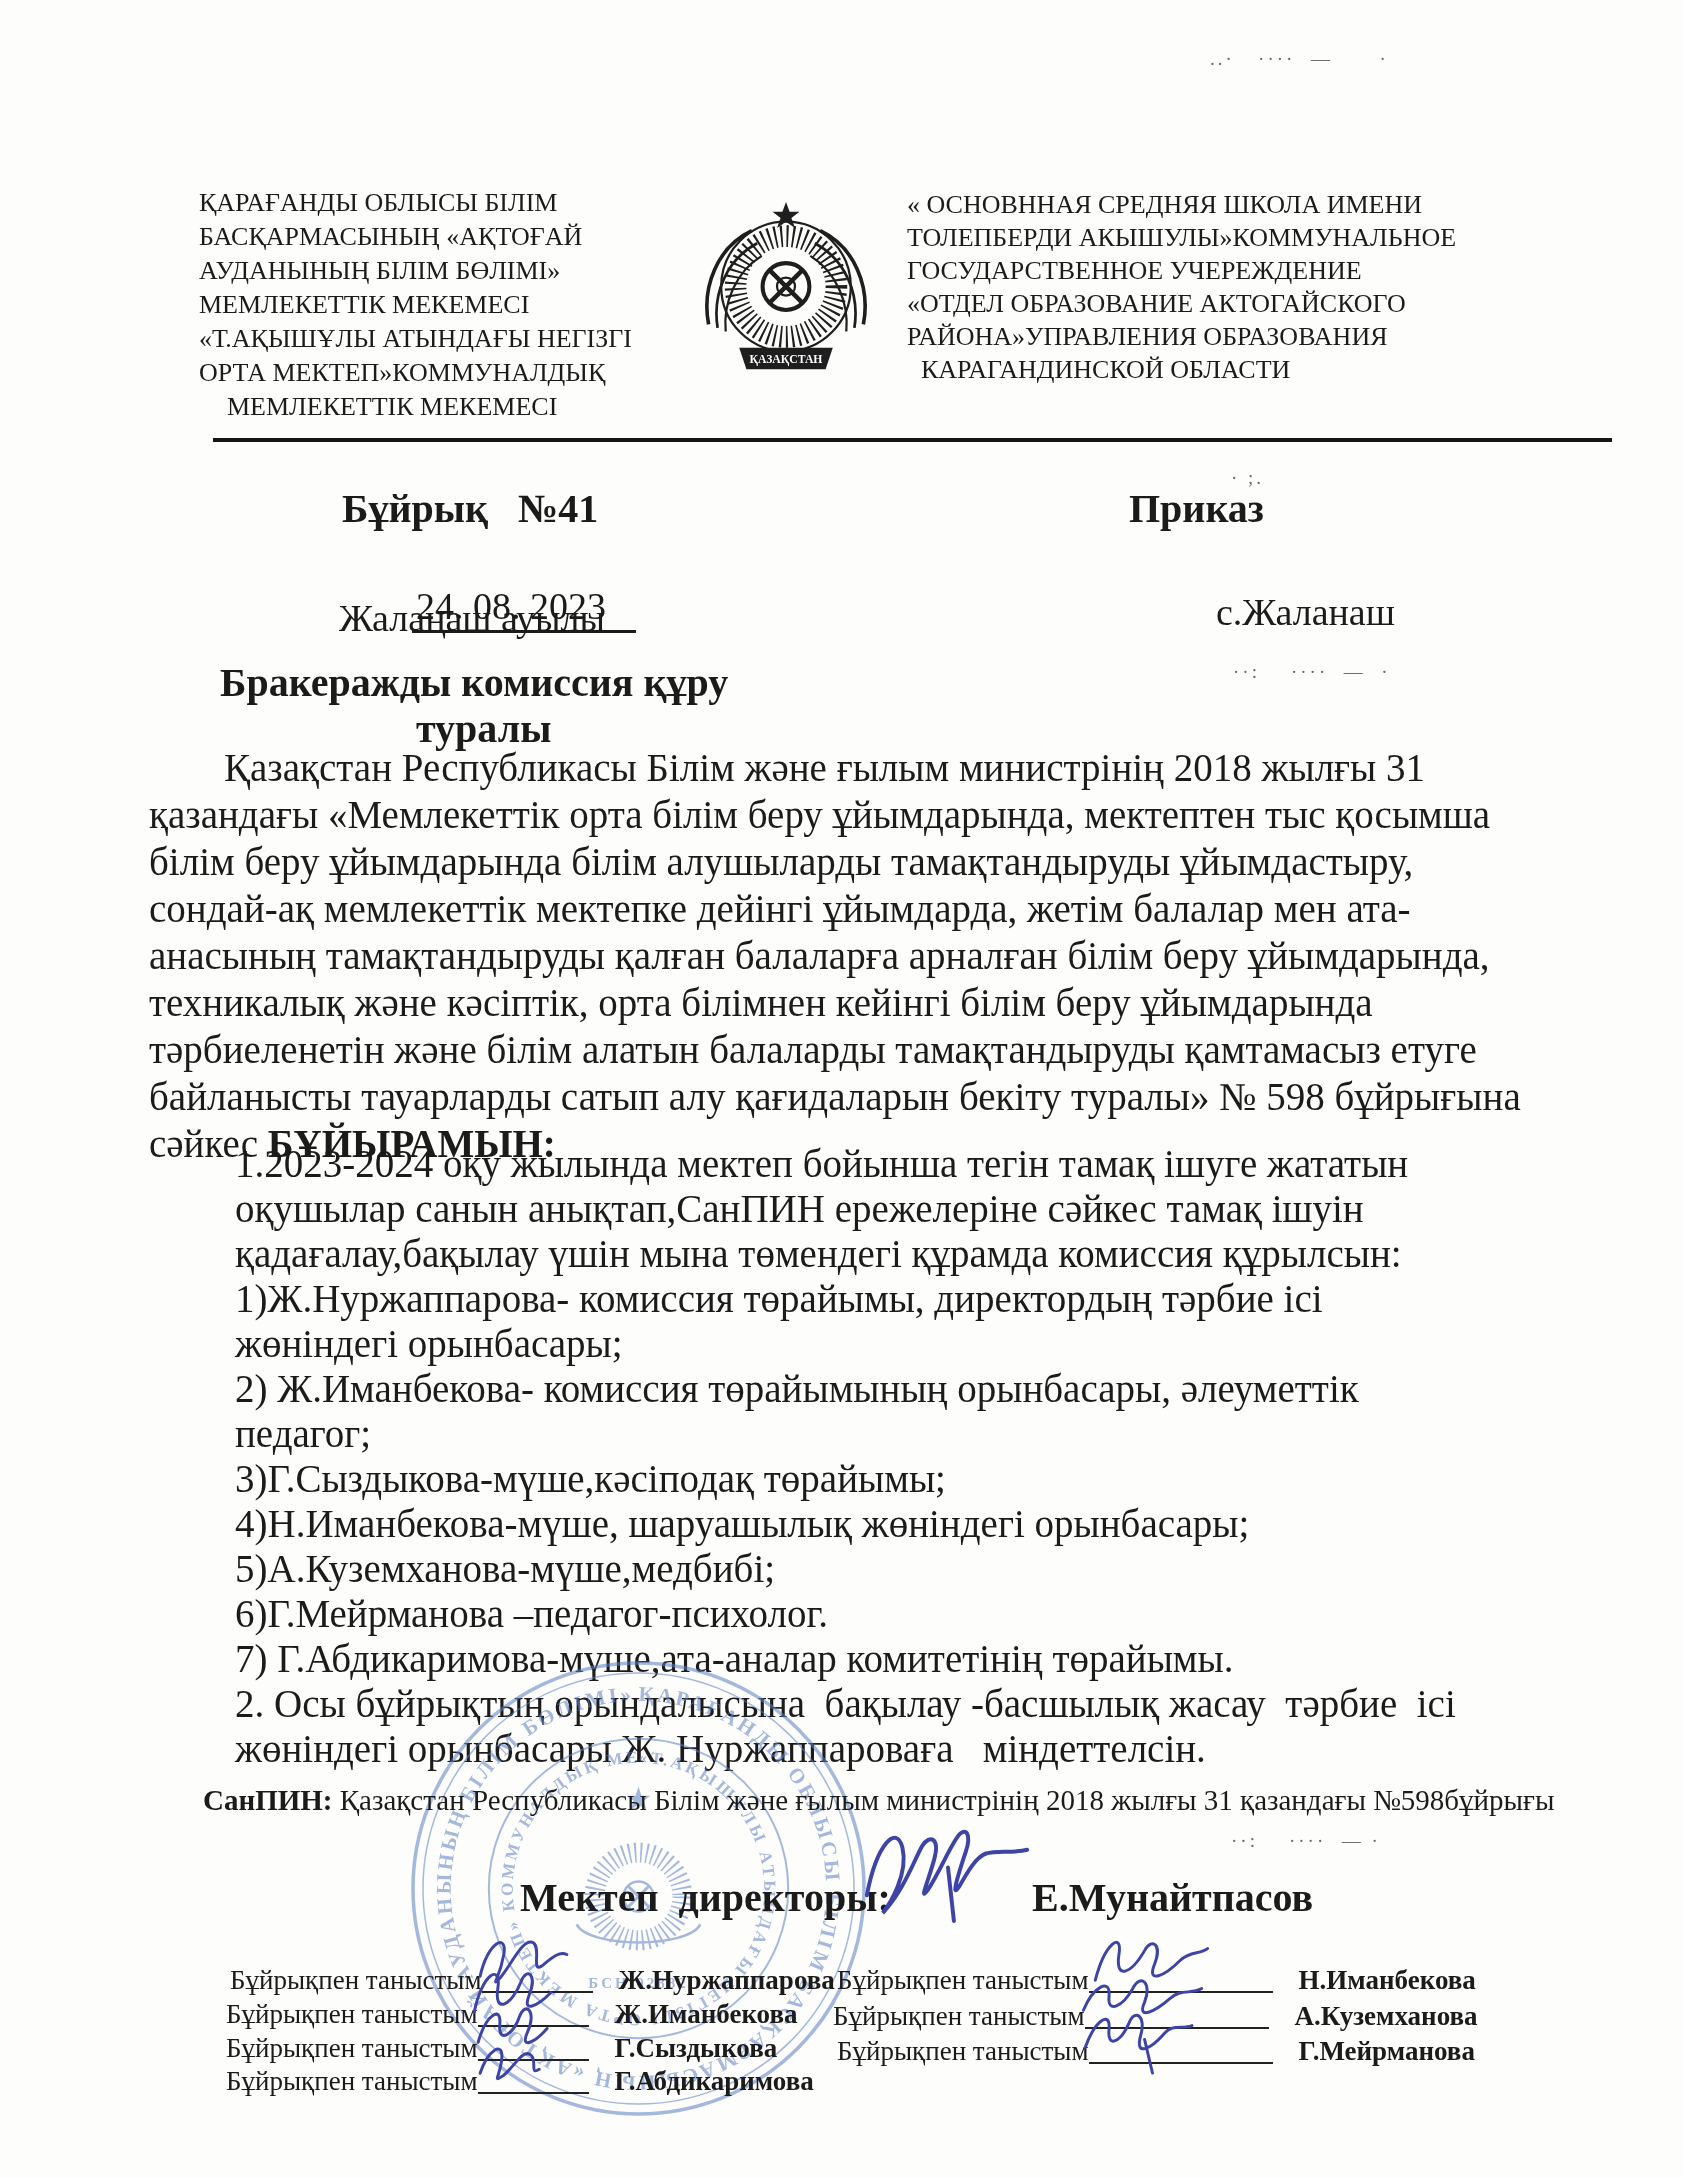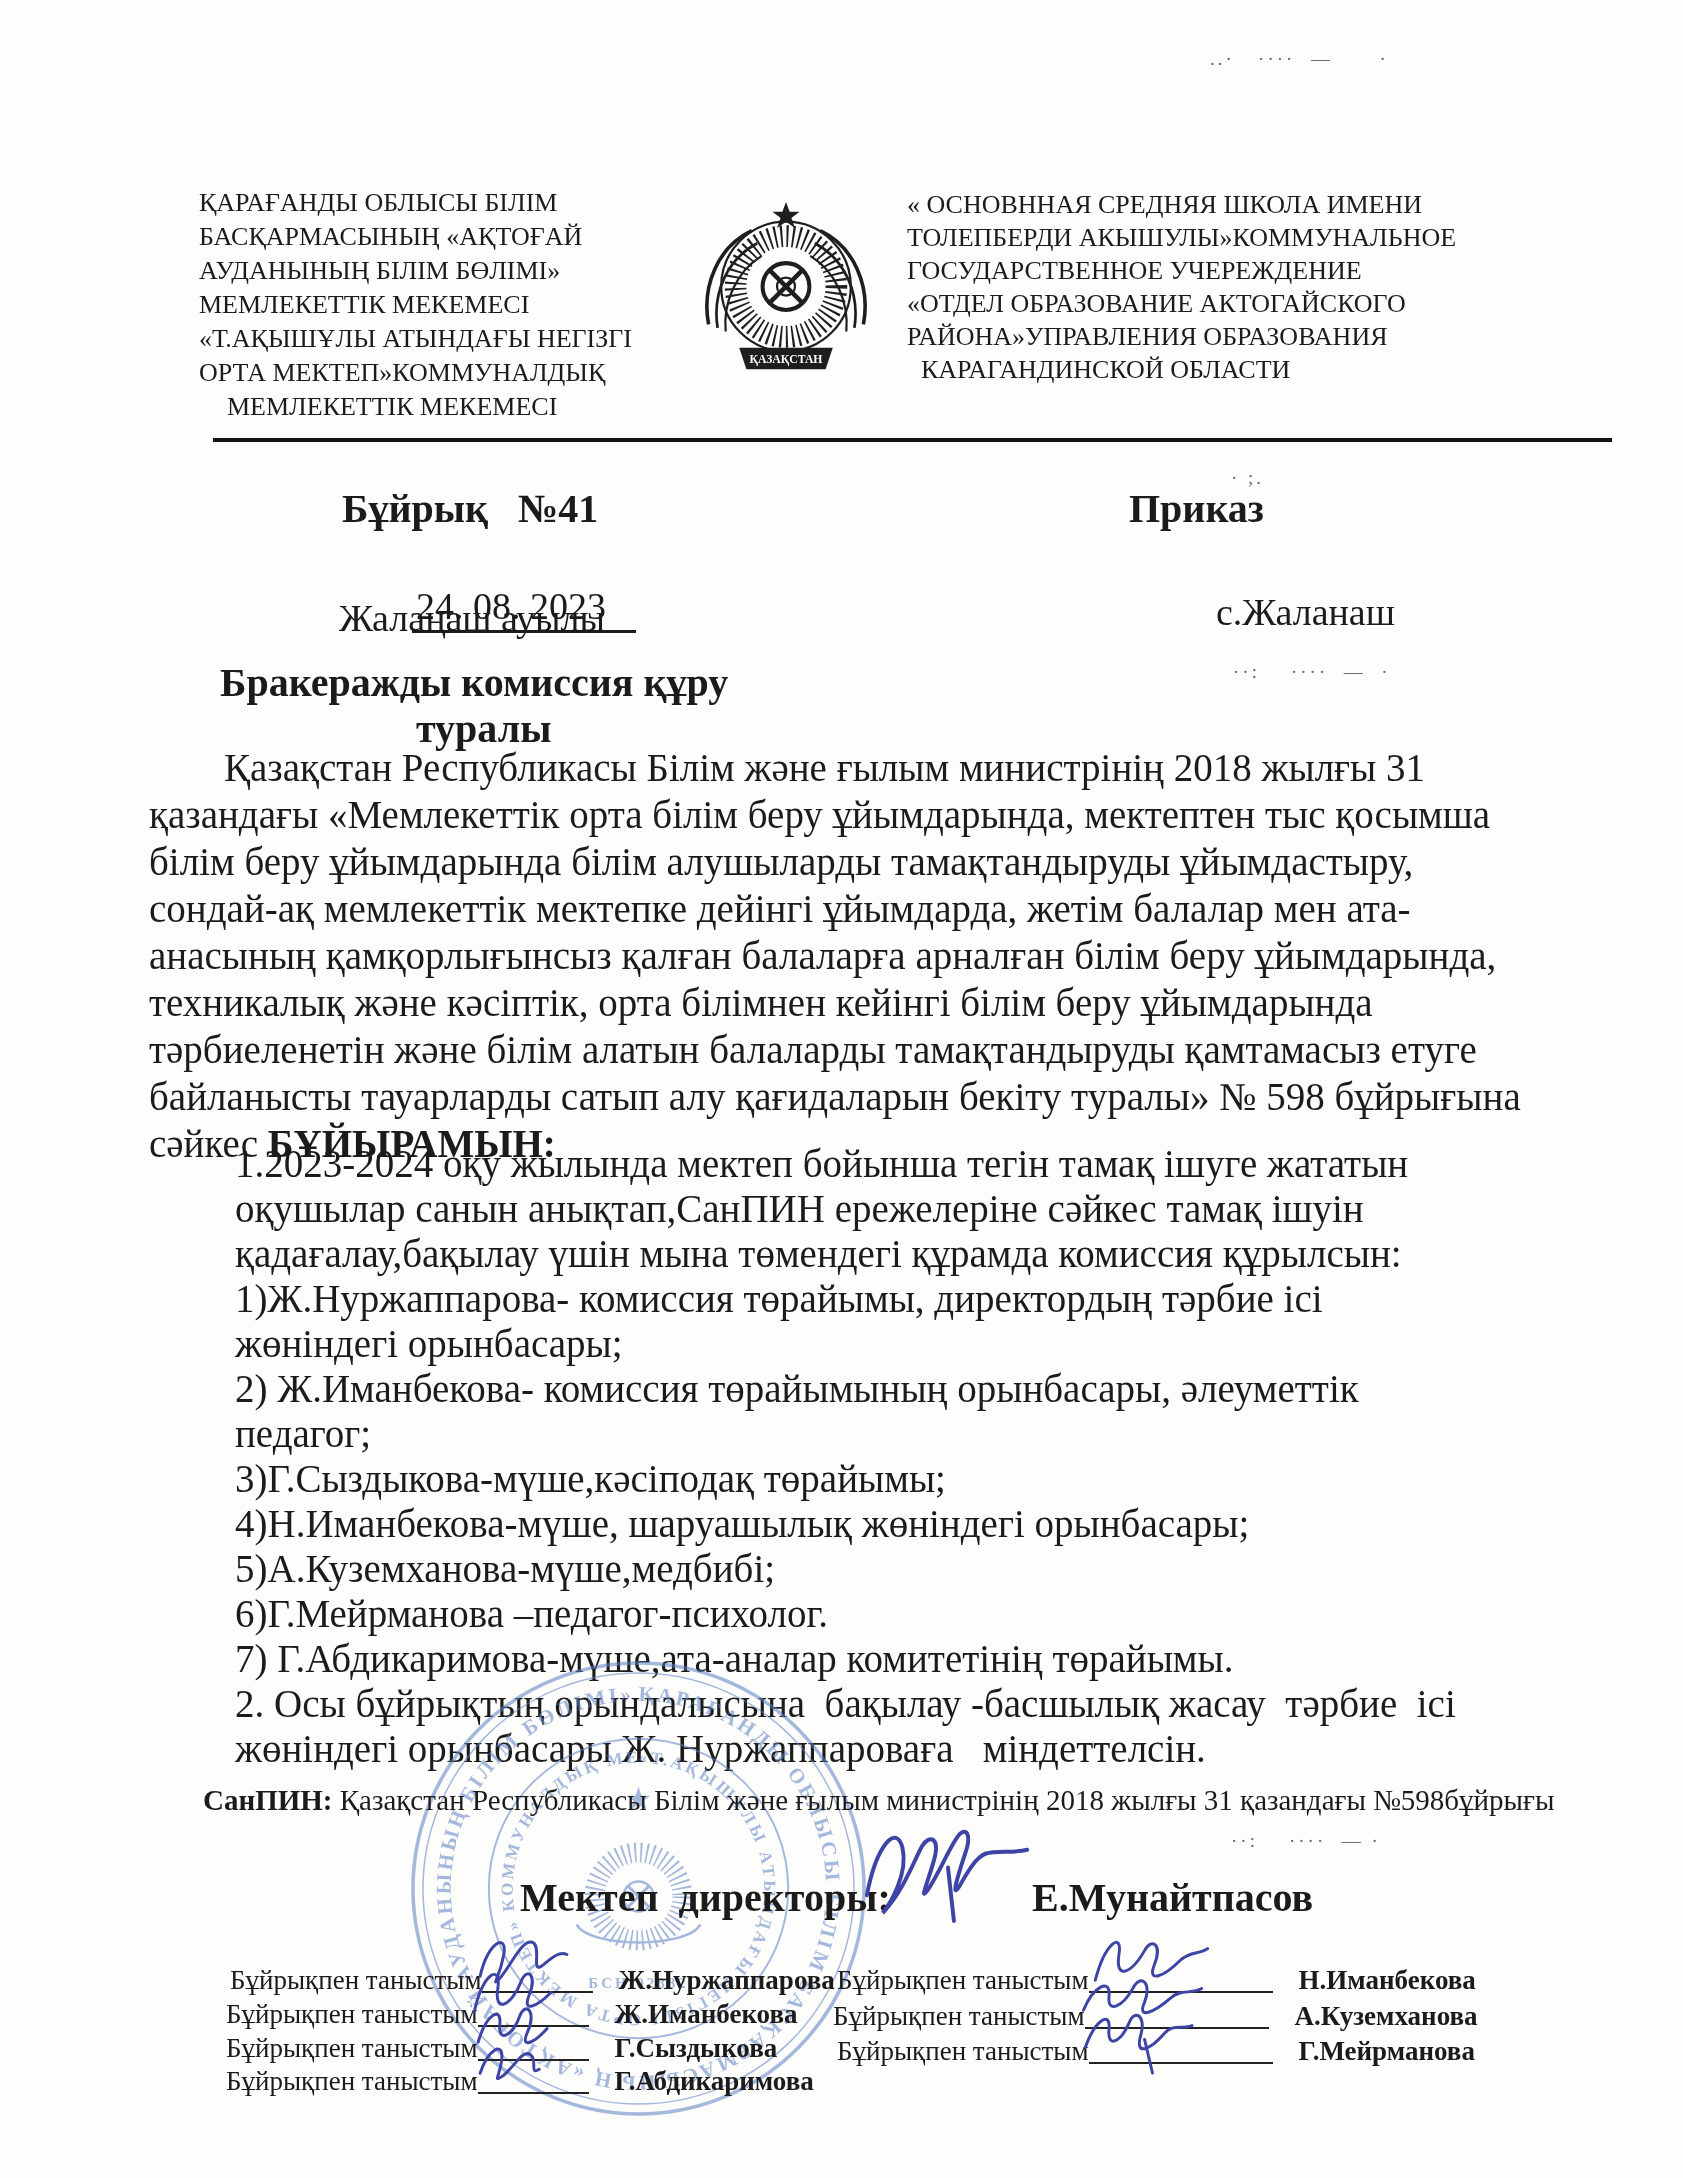--- a/index.html
+++ b/index.html
@@ -107,21 +107,21 @@
   <div class="abs h-reg" style="left:1216px; top:590px;">с.Жаланаш</div>
 
   <div class="abs h-big" style="left:220px; top:659px;">Бракеражды комиссия құру</div>
   <div class="abs h-big" style="left:416px; top:705px;">туралы</div>
 
   <div class="abs para">
     <div class="line first">Қазақстан Республикасы Білім және ғылым министрінің 2018 жылғы 31</div>
     <div class="line">қазандағы «Мемлекеттік орта білім беру ұйымдарында, мектептен тыс қосымша</div>
     <div class="line">білім беру ұйымдарында білім алушыларды тамақтандыруды ұйымдастыру,</div>
     <div class="line">сондай-ақ мемлекеттік мектепке дейінгі ұйымдарда, жетім балалар мен ата-</div>
-    <div class="line">анасының қамқорлығынсыз қалған балаларға арналған білім беру ұйымдарында,</div>
+    <div class="line">анасының тамақтандыруды қалған балаларға арналған білім беру ұйымдарында,</div>
     <div class="line">техникалық және кәсіптік, орта білімнен кейінгі білім беру ұйымдарында</div>
     <div class="line">тәрбиеленетін және білім алатын балаларды тамақтандыруды қамтамасыз етуге</div>
     <div class="line">байланысты тауарларды сатып алу қағидаларын бекіту туралы» № 598 бұйрығына</div>
     <div class="line"><span>сәйкес </span><span class="bold">БҰЙЫРАМЫН:</span></div>
   </div>
 
   <div class="abs list">
     <div class="line">1.2023-2024 оқу жылында мектеп бойынша тегін тамақ ішуге жататын</div>
     <div class="line">оқушылар санын анықтап,СанПИН ережелеріне сәйкес тамақ ішуін</div>
     <div class="line">қадағалау,бақылау үшін мына төмендегі құрамда комиссия құрылсын:</div>

